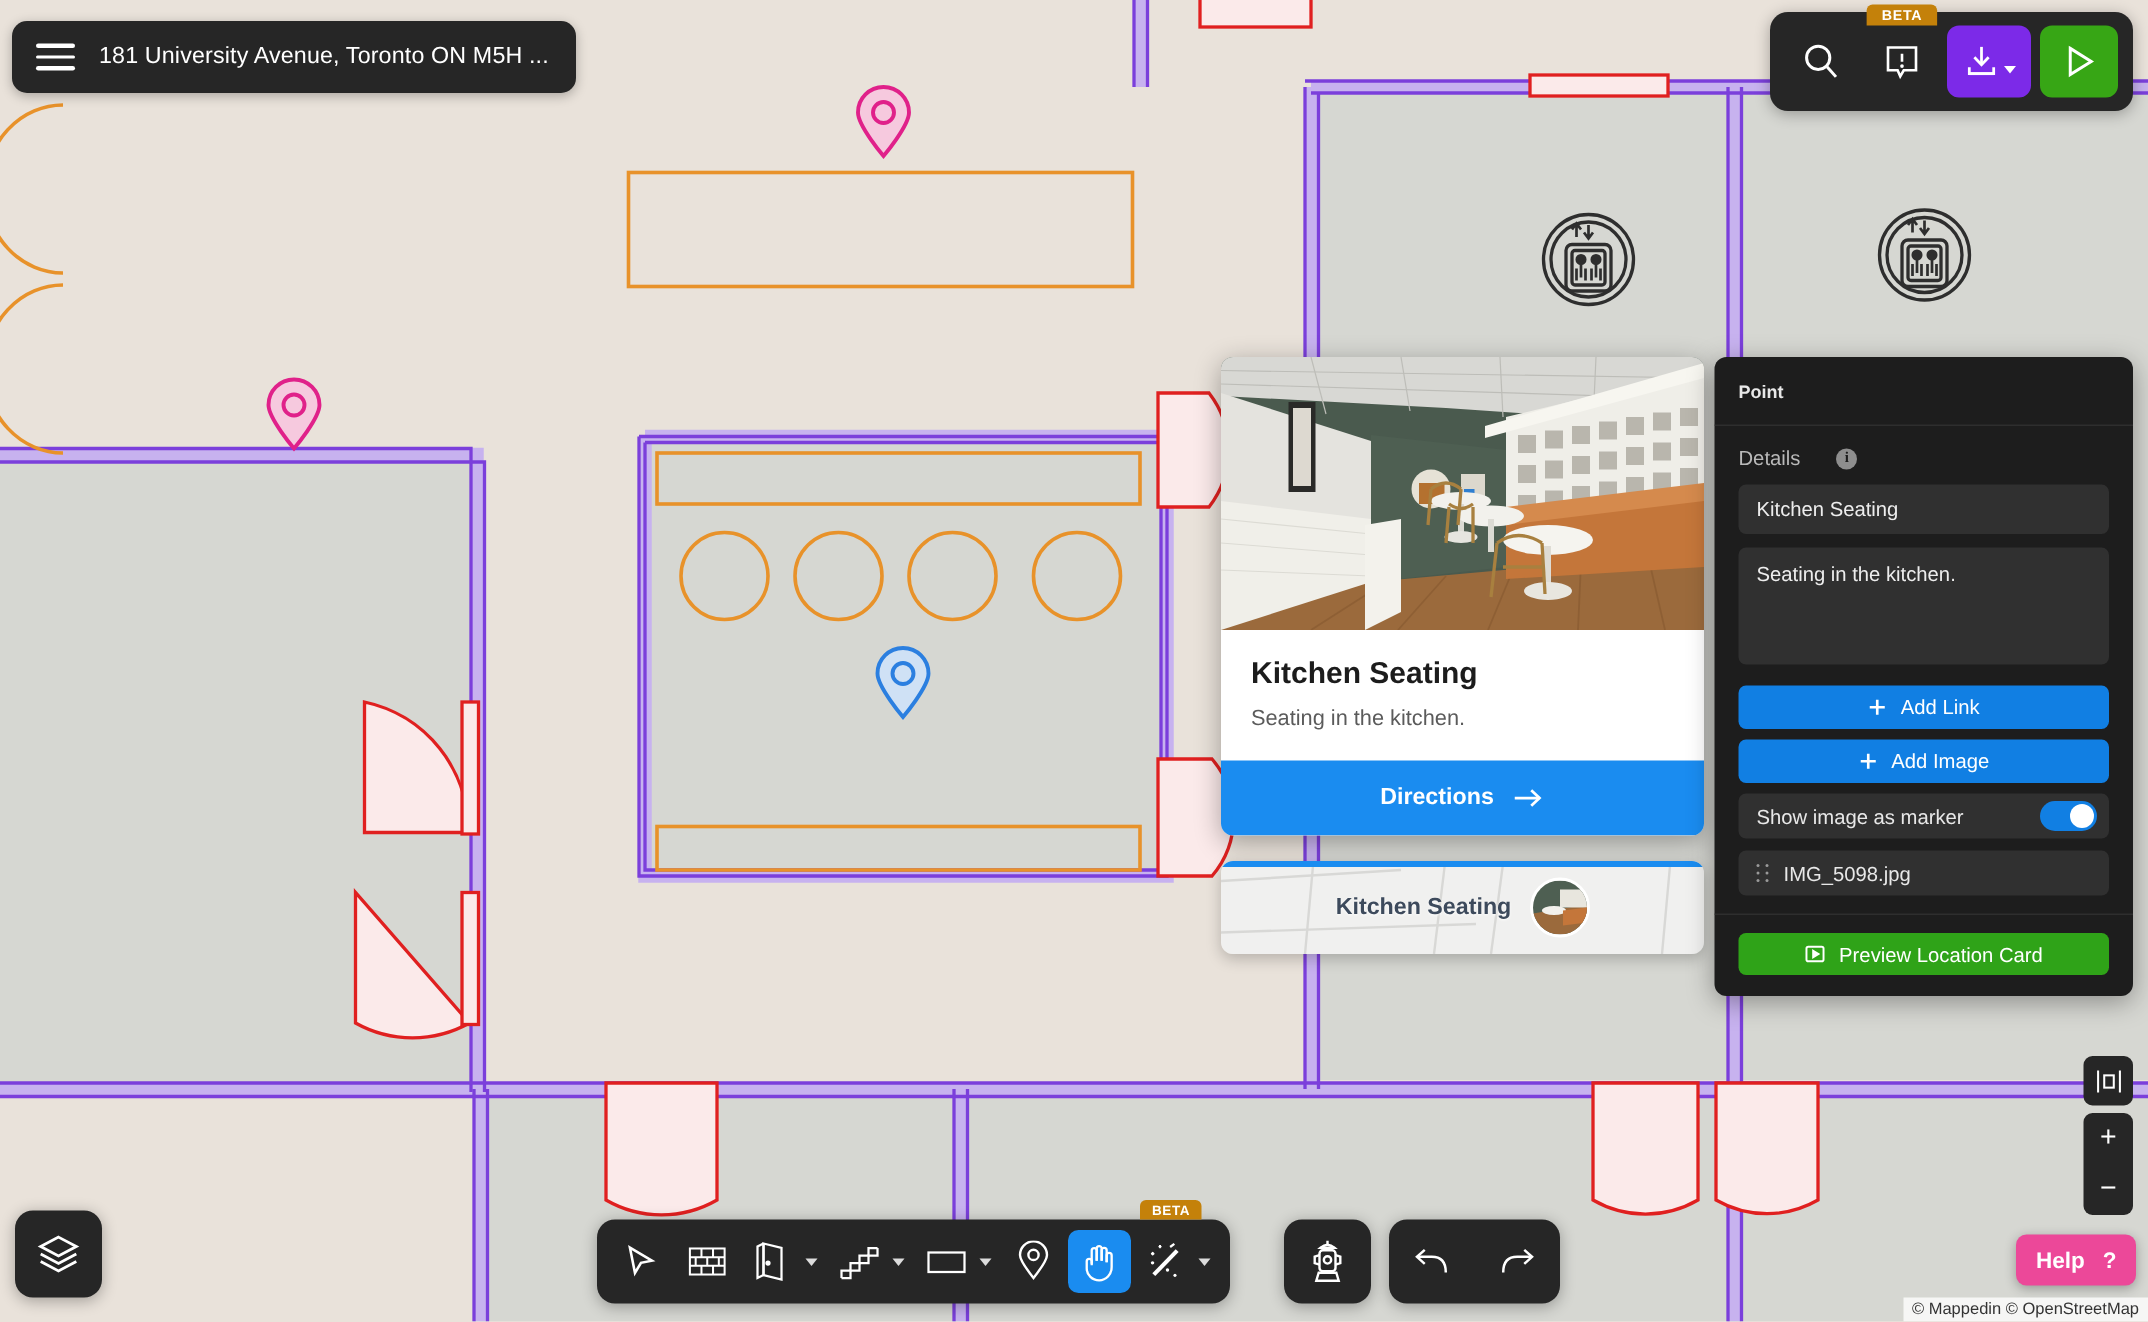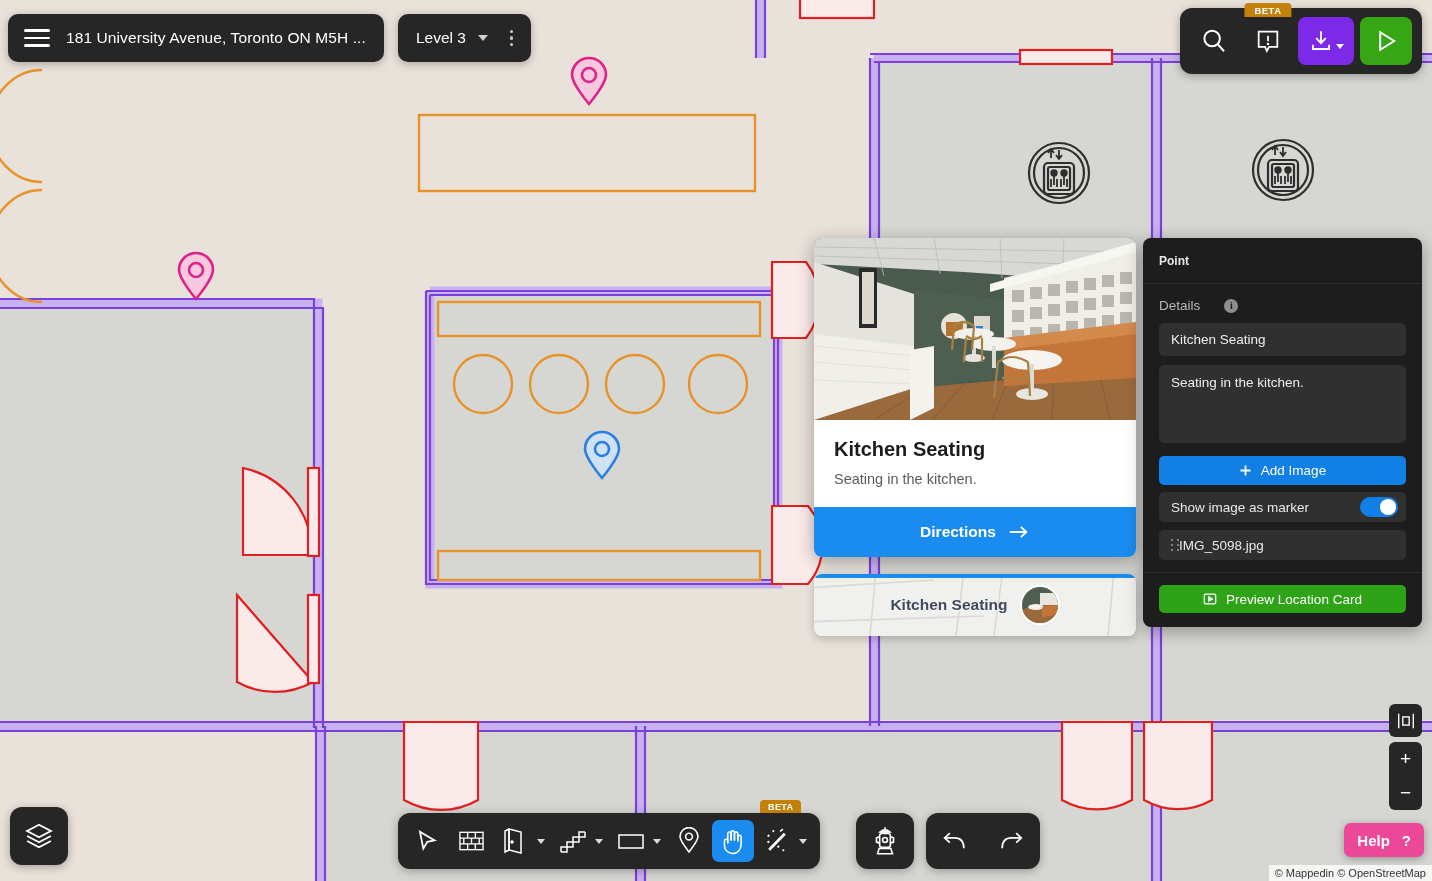--- a/index.html
+++ b/index.html
@@ -120,21 +120,21 @@
     background: #303030; border-radius: 5px; height: 30px; display: flex;
     align-items: center; justify-content: space-between; padding: 0 8px 0 12px;
     font-size: 13.5px; margin-bottom: 8px;
   }
   .switch { width: 38px; height: 20px; border-radius: 10px; background: #117fe3;
     position: relative; cursor: pointer; }
   .switch i { position: absolute; right: 2px; top: 2px; width: 16px; height: 16px;
     border-radius: 50%; background: #fff; display: block; }
   .row-file {
     background: #303030; border-radius: 5px; height: 30px; display: flex;
-    align-items: center; padding: 0 12px; font-size: 13.5px;
+    align-items: center; gap: 10px; padding: 0 12px; font-size: 13.5px;
   }
   .grip { display: grid; grid-template-columns: 2px 2px; gap: 3px 4px; }
   .grip i { width: 2px; height: 2px; background: #9a9a9a; border-radius: 50%; display: block; }
   .panel-foot { border-top: 1px solid #2e2e2e; padding: 12px 16px 14px; }
   .btn-green {
     background: #2fa318; color: #fff; border: none; border-radius: 5px; height: 28px;
     width: 100%; display: flex; align-items: center; justify-content: center; gap: 9px;
     font-size: 13.5px; cursor: pointer; font-family: "Liberation Sans", sans-serif;
   }
 
@@ -329,29 +329,20 @@
   </div>
 
   <div class="topbar-left">
     <div class="addr-pill">
       <div class="hamburger">
           <i></i>
           <i></i>
           <i></i>
         </div>
       <span class="addr-text">181 University Avenue, Toronto ON M5H ...</span>
-    </div>
-    <div class="level-pill">
-      <span class="level-text">Level 3</span>
-      <span class="caret"></span>
-      <span class="kebab">
-          <i></i>
-          <i></i>
-          <i></i>
-        </span>
     </div>
   </div>
 
   <div class="topbar-right">
     <div class="tb-btn">
       <svg class="ico" width="30" height="30" viewBox="0 0 24 24" fill="none" stroke="#fff" stroke-width="1.6">
         <circle cx="10.5" cy="10" r="6.2"></circle>
           <path d="M15.2 14.8 L20 20.2"></path>
       </svg>
     </div>
@@ -527,20 +518,26 @@
       <div class="panel-sect">
         <span>Details</span>
         <span class="info-dot">i</span>
       </div>
       <input class="fld" type="text" value="Kitchen Seating" placeholder="Name" style="">
       <textarea class="fld area" placeholder="Description" style="">Seating in the kitchen.</textarea>
       <button class="btn-blue">
         <svg width="13" height="13" viewBox="0 0 14 14" stroke="#fff" stroke-width="1.9">
             <path d="M7 1.6 V12.4 M1.6 7 H12.4"></path>
           </svg>
+        <span>Add Link</span>
+      </button>
+      <button class="btn-blue">
+        <svg width="13" height="13" viewBox="0 0 14 14" stroke="#fff" stroke-width="1.9">
+            <path d="M7 1.6 V12.4 M1.6 7 H12.4"></path>
+          </svg>
         <span>Add Image</span>
       </button>
       <div class="row-toggle">
         <span>Show image as marker</span>
         <span class="switch">
             <i></i>
           </span>
       </div>
       <div class="row-file">
         <span class="grip">

